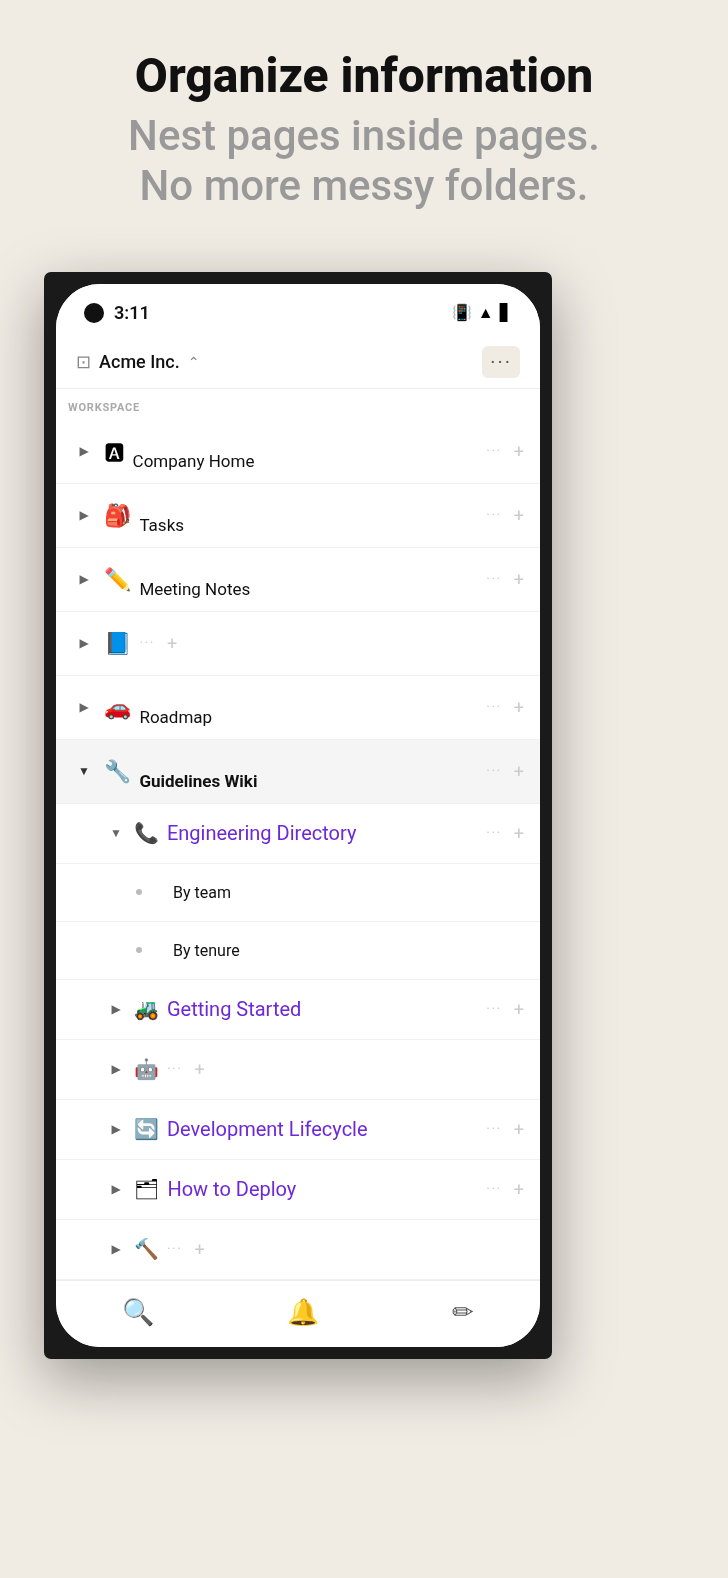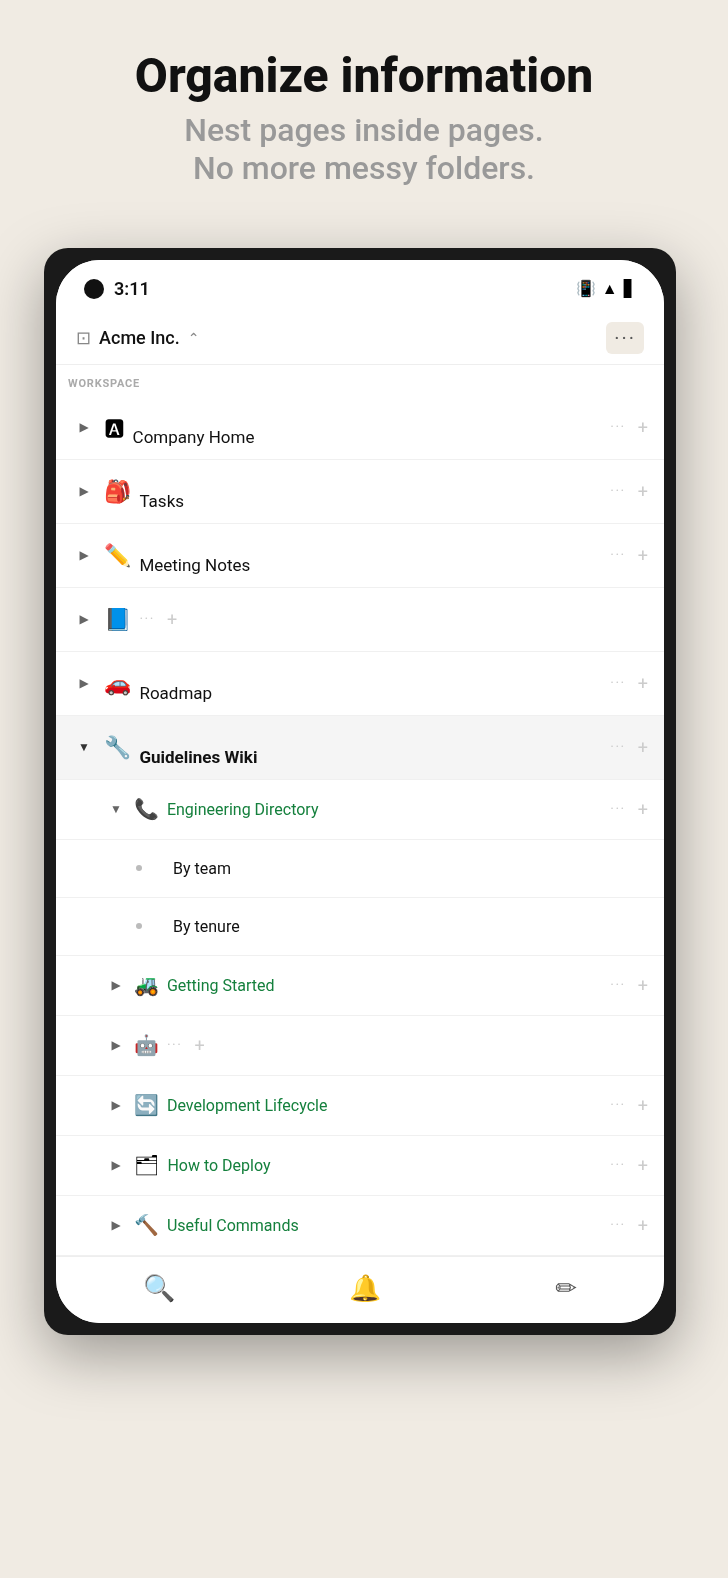--- a/index.html
+++ b/index.html
@@ -20,36 +20,36 @@
       text-align: center;
     }
     .hero-title {
       font-size: 48px;
       font-weight: 800;
       color: #111;
       line-height: 1.1;
       margin-bottom: 8px;
     }
     .hero-subtitle {
-      font-size: 32px;
+      font-size: 42px;
       font-weight: 500;
       color: #999;
       line-height: 1.2;
     }
 
     
     .phone-wrapper {
       width: 640px;
       margin: 20px auto 0;
       position: relative;
     }
     .phone-frame {
-      width: 632px;
+      width: 508px;
       background: #1a1a1a;
-      border-radius: 24px;
+      border-radius: 7px;
       padding: 12px;
       box-shadow: 0 20px 60px rgba(0,0,0,0.35);
       position: relative;
     }
     .phone-screen {
       background: #fff;
       border-radius: 44px;
       overflow: hidden;
       position: relative;
     }
@@ -201,22 +201,22 @@
       justify-content: center;
       color: #666;
       font-size: 12px;
     }
     .sub-item-emoji {
       font-size: 20px;
       margin: 0 8px;
     }
     .sub-item-label {
       flex: 1;
-      font-size: 16px;
-      color: #15803d;
+      font-size: 20px;
+      color: #6d28d9;
     }
     .sub-item-actions {
       display: flex;
       align-items: center;
       gap: 12px;
     }
 
     
     .leaf-item {
       display: flex;
@@ -410,21 +410,20 @@
           <div class="sub-item-label">How to Deploy</div>
           <div class="sub-item-actions">
             <span class="action-dots">···</span>
             <span class="action-plus">+</span>
           </div>
         </div>
 
         <div class="sub-item">
           <div class="sub-item-toggle">▶</div>
           <div class="sub-item-emoji">🔨</div>
-          <div class="sub-item-label">Useful Commands</div>
           <div class="sub-item-actions">
             <span class="action-dots">···</span>
             <span class="action-plus">+</span>
           </div>
         </div>
 
       </div>
 
       <div class="bottom-nav">
         <span class="nav-icon">🔍</span>

